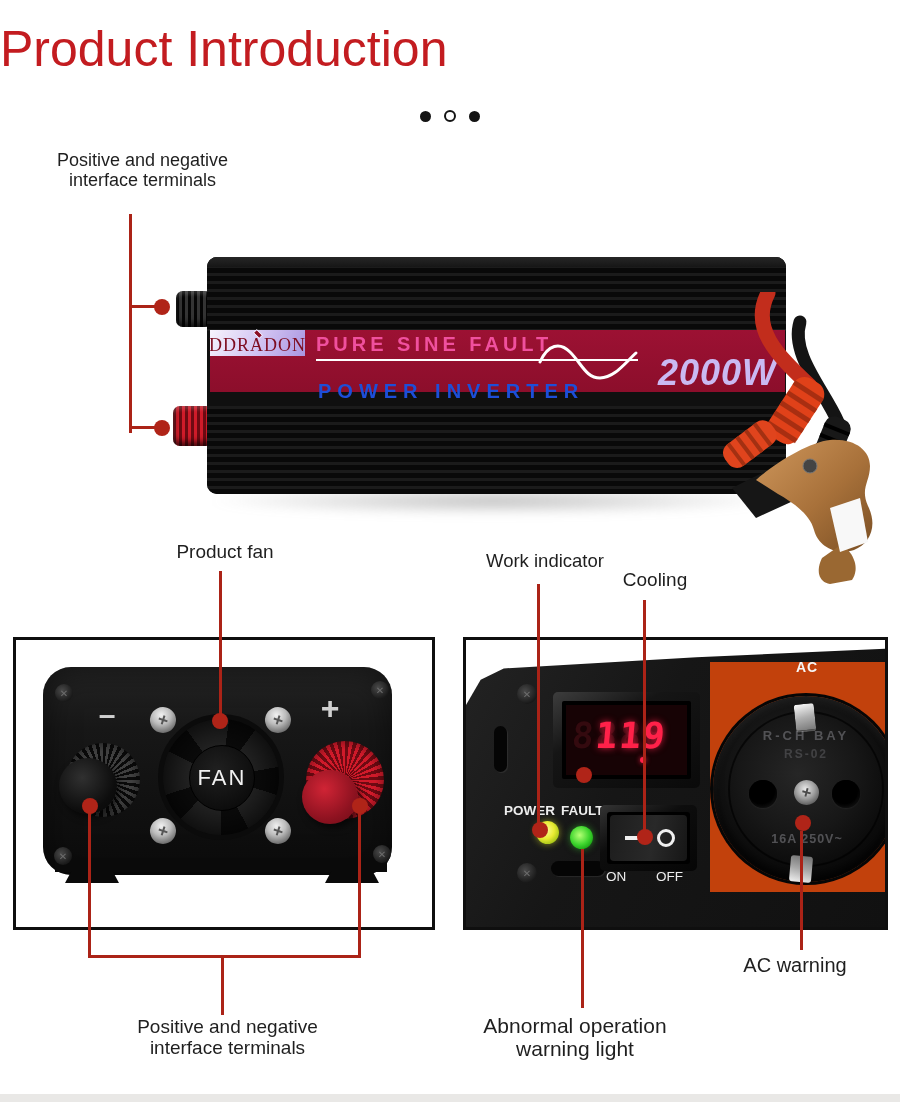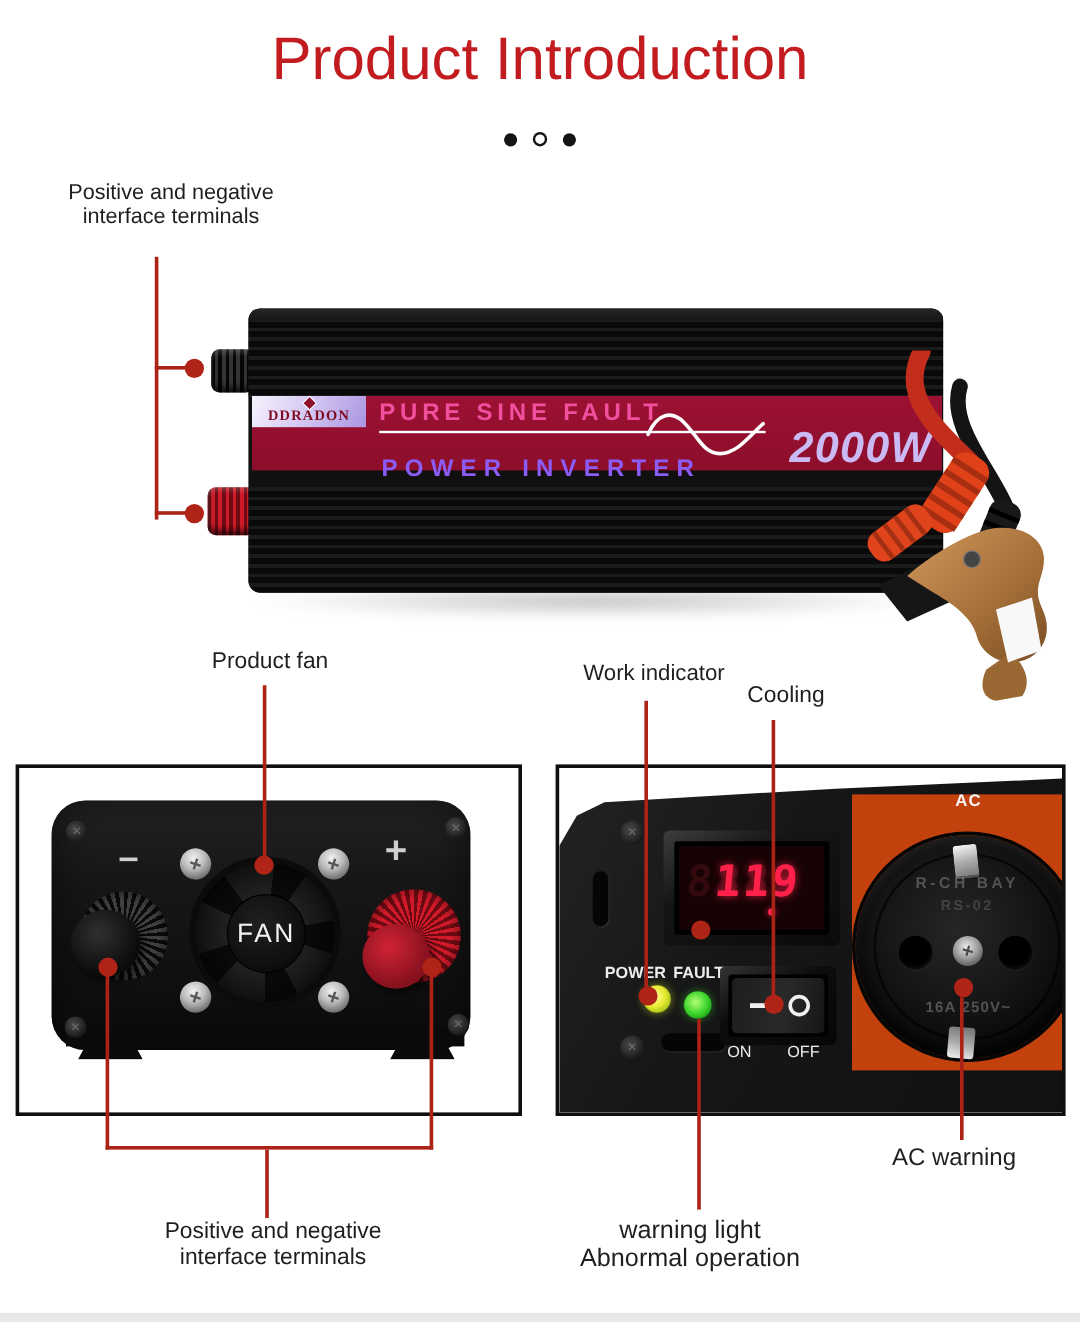--- a/index.html
+++ b/index.html
@@ -5,21 +5,21 @@
   html,body{margin:0;padding:0;background:#fff;}
   .page{position:relative;width:900px;height:1102px;background:#fff;overflow:hidden;
         font-family:"Liberation Sans",sans-serif;}
   .abs{position:absolute;}
   
   .lbl{position:absolute;color:#1f1f1f;text-align:center;line-height:1.13;}
   .vline{position:absolute;width:3px;background:#ab2317;z-index:30;}
   .hline{position:absolute;height:3px;background:#ab2317;z-index:30;}
   .rdot{position:absolute;width:16px;height:16px;border-radius:50%;background:#b02418;z-index:31;}
   
-  .title{position:absolute;top:20px;left:0;width:100%;margin:0;text-align:center;
+  .title{position:absolute;top:20px;left:0;width:100%;margin:0;text-align:left;
          font-size:50px;font-weight:400;color:#c31c20;letter-spacing:0px;}
   .dots{position:absolute;top:110px;left:0;right:0;display:flex;justify-content:center;
         gap:13px;align-items:center;}
   .dot{width:11px;height:11px;border-radius:50%;background:#141414;}
   .dot.hollow{width:12px;height:12px;background:#fff;border:2px solid #141414;box-sizing:border-box;}
   
   .inv-shadow{position:absolute;left:212px;top:487px;width:562px;height:28px;z-index:0;
         background:radial-gradient(ellipse at center,rgba(110,110,110,.42),rgba(255,255,255,0) 72%);
         filter:blur(5px);}
   .term-side{position:absolute;border-radius:7px;z-index:1;
@@ -30,27 +30,27 @@
         background:repeating-linear-gradient(180deg,#1b1b1b 0 3px,#090909 3px 8px);}
   .bodycap{position:absolute;left:0;top:0;width:100%;height:10px;
         background:linear-gradient(#262626,#161616);}
   .band{position:absolute;left:210px;top:330px;width:575px;height:62px;z-index:3;
         background:linear-gradient(180deg,#9c1133 0%,#8c0e2b 100%);}
   .badge{position:absolute;left:210px;top:330px;width:95px;height:26px;z-index:4;
         background:linear-gradient(115deg,#f7f3fd 0%,#cfc1f1 55%,#a995e1 100%);
         display:flex;flex-direction:column;align-items:center;justify-content:flex-start;}
   .badge .dmd{width:8px;height:8px;background:#8c1026;outline:1px solid #f6f0ff;
         transform:rotate(45deg) scale(.9);margin-top:2px;}
-  .badge .btxt{font-family:"Liberation Serif",serif;font-size:12px;font-weight:bold;
+  .badge .btxt{font-family:"Liberation Serif",serif;font-size:18px;font-weight:normal;
         color:#7d0c20;letter-spacing:1px;margin-top:-1px;}
   .psw{position:absolute;left:316px;top:333px;z-index:4;font-size:20px;font-weight:bold;
         letter-spacing:4px;color:#f0509e;}
   .wrule{position:absolute;left:316px;top:359px;width:322px;height:2px;background:#fff;z-index:4;}
   .pinv{position:absolute;left:318px;top:380px;z-index:4;font-size:20px;font-weight:bold;
-        letter-spacing:6px;color:#8b5cf6;}
+        letter-spacing:6px;color:#1d4ed8;}
   .watt{position:absolute;left:592px;top:352px;width:185px;z-index:4;text-align:right;
         font-size:36px;font-weight:bold;font-style:italic;letter-spacing:1px;color:#cab9f2;}
   .vstrip{position:absolute;left:210px;top:392px;width:575px;height:14px;z-index:4;
         background:linear-gradient(180deg,#d8cff6,#c2b6ec);display:flex;align-items:center;
         gap:24px;padding-left:18px;box-sizing:border-box;}
   .vitem{display:flex;align-items:center;gap:3px;}
   .vsq{width:7px;height:7px;background:#fff;opacity:.95;}
   .vtxt{font-size:11.5px;font-weight:bold;color:rgba(255,255,255,.92);}
   
   .panel-box{position:absolute;border:3px solid #0f0f0f;background:#fff;overflow:hidden;
@@ -332,19 +332,19 @@
   <div class="rdot" style="left:82px;top:798px;"></div>
   <div class="rdot" style="left:352px;top:798px;"></div>
   <div class="hline" style="left:88px;top:955px;width:273px;"></div>
   <div class="vline" style="left:221px;top:958px;height:57px;"></div>
 
   <div class="lbl" style="left:115px;top:1016px;width:225px;font-size:19px;line-height:21px;">
     <div>Positive and negative</div>
     <div>interface terminals</div>
   </div>
   <div class="lbl" style="left:465px;top:1014px;width:220px;font-size:21px;line-height:23px;">
+    <div>Abnormal operation</div>
     <div>warning light</div>
-    <div>Abnormal operation</div>
   </div>
   <div class="lbl" style="left:730px;top:954px;width:130px;font-size:20px;">AC warning</div>
 
   <div class="footer-bar"></div>
 </div>
 
 </body></html>

